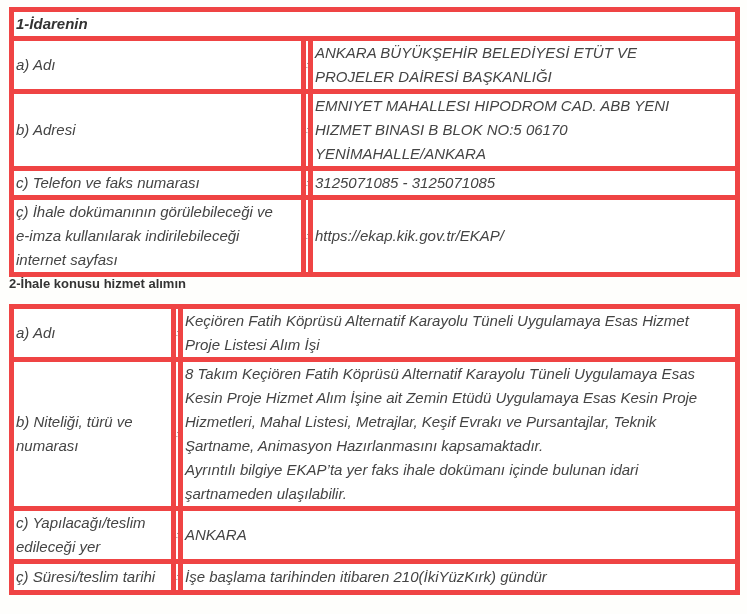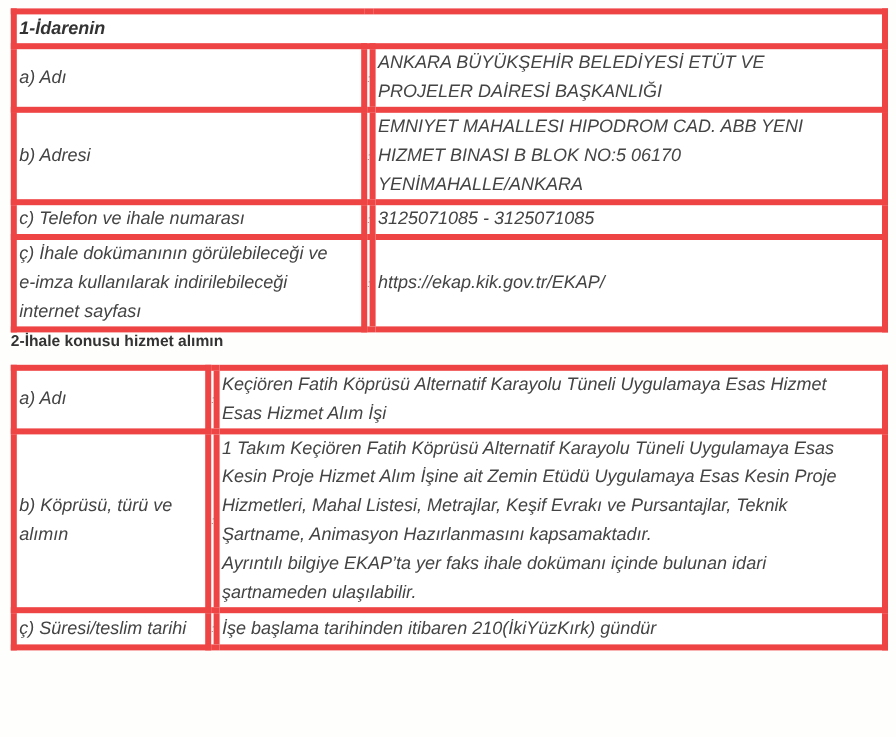--- a/index.html
+++ b/index.html
@@ -76,21 +76,21 @@
   <tr style="height:75px">
     <td>b) Adresi</td>
     <td class="sep">:</td>
     <td>
       <span class="line">EMNIYET MAHALLESI HIPODROM CAD. ABB YENI</span>
       <span class="line">HIZMET BINASI B BLOK NO:5 06170</span>
       <span class="line">YENİMAHALLE/ANKARA</span>
     </td>
   </tr>
   <tr style="height:27px">
-    <td>c) Telefon ve ihale numarası</td>
+    <td>c) Telefon ve faks numarası</td>
     <td class="sep">:</td>
     <td>3125071085 - 3125071085</td>
   </tr>
   <tr style="height:55px">
     <td>
       <span class="line">ç) İhale dokümanının görülebileceği ve</span>
       <span class="line">e-imza kullanılarak indirilebileceği</span>
       <span class="line">internet sayfası</span>
     </td>
     <td class="sep">:</td>
@@ -106,37 +106,45 @@
       <col style="width:162px">
       <col style="width:7px">
       <col>
     </colgroup>
   <tbody>
       <tr style="height:51px">
     <td>a) Adı</td>
     <td class="sep">:</td>
     <td>
       <span class="line">Keçiören Fatih Köprüsü Alternatif Karayolu Tüneli Uygulamaya Esas Hizmet</span>
-      <span class="line">Esas Hizmet Alım İşi</span>
+      <span class="line">Proje Listesi Alım İşi</span>
     </td>
   </tr>
   <tr style="height:145px">
     <td>
-      <span class="line">b) Köprüsü, türü ve</span>
-      <span class="line">alımın</span>
+      <span class="line">b) Niteliği, türü ve</span>
+      <span class="line">numarası</span>
     </td>
     <td class="sep">:</td>
     <td>
-      <span class="line">1 Takım Keçiören Fatih Köprüsü Alternatif Karayolu Tüneli Uygulamaya Esas</span>
+      <span class="line">8 Takım Keçiören Fatih Köprüsü Alternatif Karayolu Tüneli Uygulamaya Esas</span>
       <span class="line">Kesin Proje Hizmet Alım İşine ait Zemin Etüdü Uygulamaya Esas Kesin Proje</span>
       <span class="line">Hizmetleri, Mahal Listesi, Metrajlar, Keşif Evrakı ve Pursantajlar, Teknik</span>
       <span class="line">Şartname, Animasyon Hazırlanmasını kapsamaktadır.</span>
       <span class="line">Ayrıntılı bilgiye EKAP’ta yer faks ihale dokümanı içinde bulunan idari</span>
       <span class="line">şartnameden ulaşılabilir.</span>
     </td>
+  </tr>
+  <tr style="height:52px">
+    <td>
+      <span class="line">c) Yapılacağı/teslim</span>
+      <span class="line">edileceği yer</span>
+    </td>
+    <td class="sep">:</td>
+    <td>ANKARA</td>
   </tr>
   <tr style="height:31px">
     <td>ç) Süresi/teslim tarihi</td>
     <td class="sep">:</td>
     <td>İşe başlama tarihinden itibaren 210(İkiYüzKırk) gündür</td>
   </tr>
 </tbody>
   </table>
 
 </body></html>

